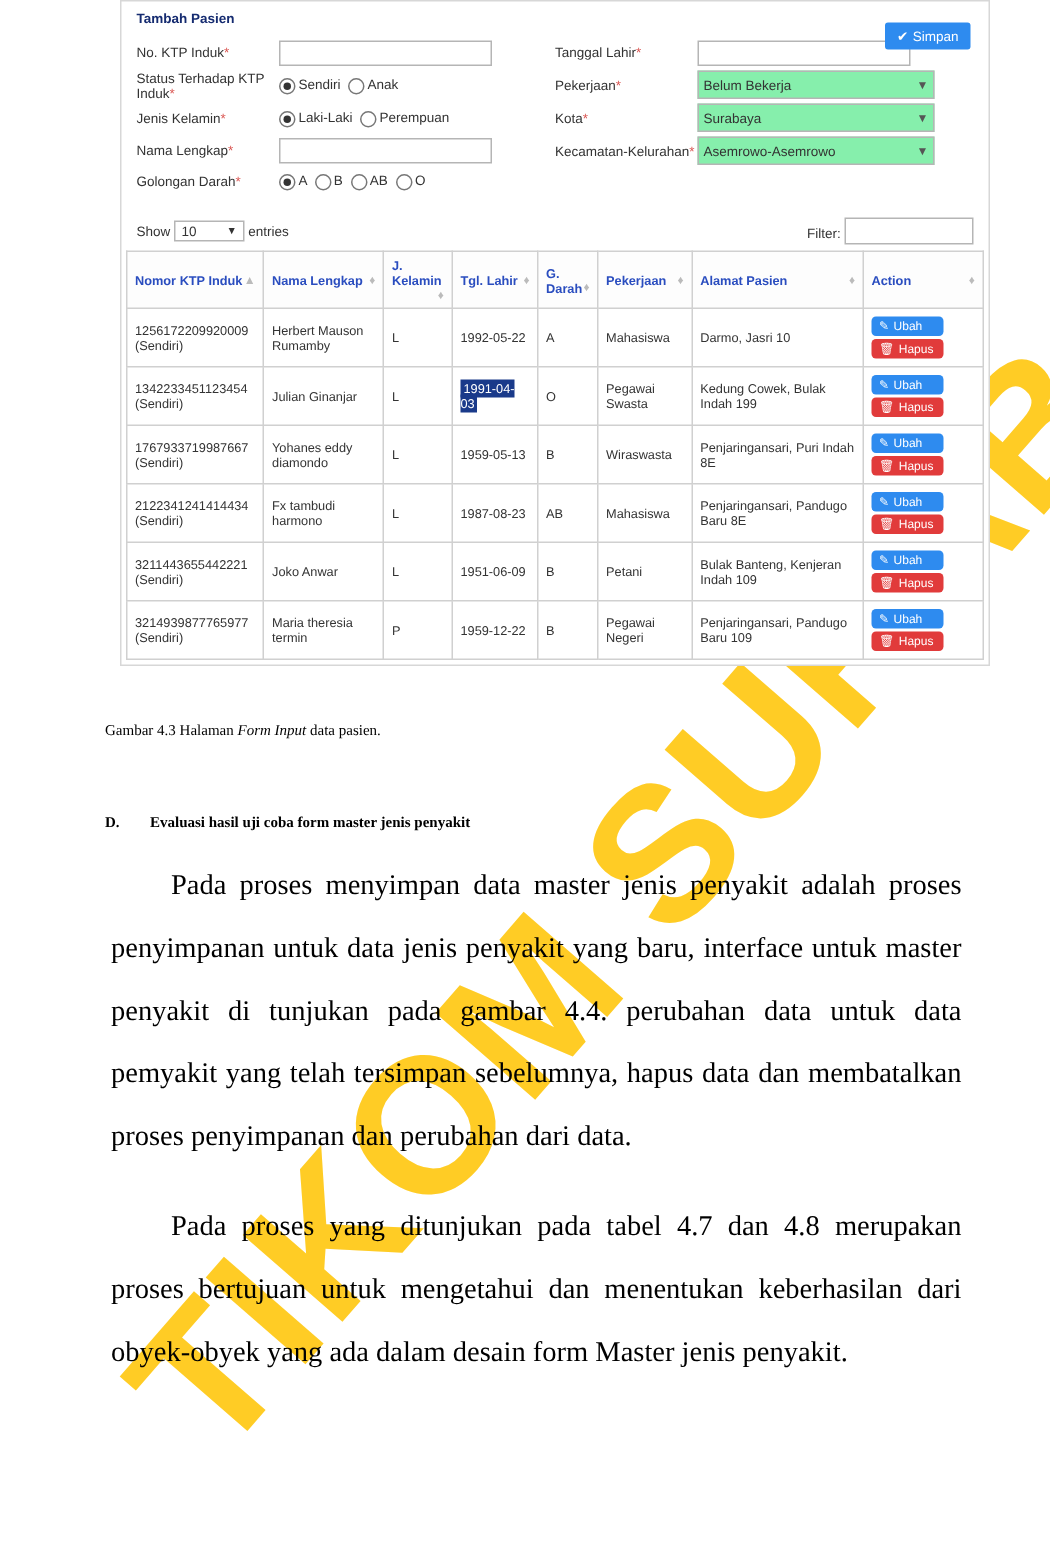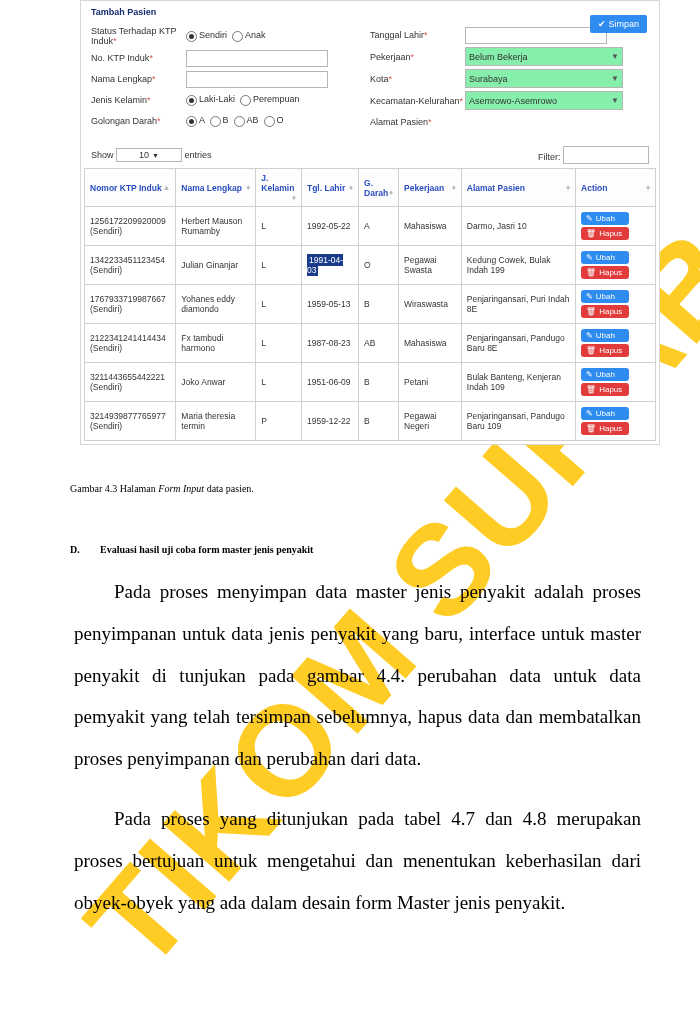--- a/index.html
+++ b/index.html
@@ -12,21 +12,21 @@
   .lbl{width:95px;color:#333}
   .req{color:#d9534f}
   .inp{border:1px solid #b5b5b5;height:15px;width:140px;background:#fff}
   .sel{border:1px solid #b5b5b5;height:17px;width:150px;background:#86efac;display:flex;align-items:center;justify-content:space-between;padding:0 3px}
   .sel .arrow{font-size:8px;color:#555}
   .radio{width:9px;height:9px;border:1px solid #777;border-radius:50%;display:inline-block;margin-right:2px;vertical-align:middle;position:relative}
   .radio.checked::after{content:"";position:absolute;width:5px;height:5px;background:#333;border-radius:50%;left:2px;top:2px}
   .btn-save{background:#2e8bef;color:#fff;border:none;padding:4px 8px;font-size:9px;border-radius:2px}
   .simpan-wrap{position:absolute;right:12px;top:14px}
   .table-ctl{display:flex;justify-content:space-between;align-items:center;padding:4px 10px;font-size:9px}
-  .table-ctl .show-sel{border:1px solid #b5b5b5;display:inline-flex;align-items:center;padding:1px 22px;gap:3px}
+  .table-ctl .show-sel{border:1px solid #b5b5b5;display:inline-flex;align-items:center;padding:1px 4px;gap:20px}
   .filter-inp{border:1px solid #b5b5b5;height:14px;width:80px}
   table.grid{border-collapse:collapse;width:calc(100% - 6px);margin:0 3px 3px;font-size:8.5px;table-layout:fixed}
   .grid th,.grid td{border:1px solid #d0d0d0;padding:4px 5px;text-align:left;vertical-align:middle;word-wrap:break-word}
   .grid th{color:#2a4dbf;font-weight:700;background:#fdfdfd}
   .grid th .sort{color:#bbb;font-size:8px;float:right}
   .btn-act{display:inline-flex;align-items:center;gap:3px;color:#fff;border:none;border-radius:3px;padding:2px 5px;font-size:8px;margin:1px 0;width:48px}
   .btn-edit{background:#2e8bef}
   .btn-del{background:#e13b3b}
   .hl{background:#1a3a8a;color:#fff;padding:1px 2px}
   .doc{position:relative;z-index:2;padding:10px 55px 30px 70px;font-family:"Times New Roman",serif}
@@ -45,40 +45,40 @@
 
   <div class="simpan-wrap">
     <button class="btn-save">
       <span class="check">✔</span><span>Simpan</span>
     </button>
   </div>
 
   <div class="form-area">
     <div class="col">
       <div class="row">
+        <div class="lbl"><span>No. KTP Induk</span><span class="req">*</span></div>
+        <div class="inp"></div>
+      </div>
+      <div class="row">
         <div class="lbl"><span>Status Terhadap KTP Induk</span><span class="req">*</span></div>
         <div>
           <span class="radio checked"></span><span>Sendiri</span>
           &nbsp;<span class="radio"></span><span>Anak</span>
         </div>
       </div>
       <div class="row">
-        <div class="lbl"><span>No. KTP Induk</span><span class="req">*</span></div>
-        <div class="inp"></div>
-      </div>
-      <div class="row">
-        <div class="lbl"><span>Nama Lengkap</span><span class="req">*</span></div>
-        <div class="inp"></div>
-      </div>
-      <div class="row">
         <div class="lbl"><span>Jenis Kelamin</span><span class="req">*</span></div>
         <div>
           <span class="radio checked"></span><span>Laki-Laki</span>
           &nbsp;<span class="radio"></span><span>Perempuan</span>
         </div>
+      </div>
+      <div class="row">
+        <div class="lbl"><span>Nama Lengkap</span><span class="req">*</span></div>
+        <div class="inp"></div>
       </div>
       <div class="row">
         <div class="lbl"><span>Golongan Darah</span><span class="req">*</span></div>
         <div>
           <span class="radio checked"></span><span>A</span>
           &nbsp;<span class="radio"></span><span>B</span>
           &nbsp;<span class="radio"></span><span>AB</span>
           &nbsp;<span class="radio"></span><span>O</span>
         </div>
       </div>
@@ -102,23 +102,20 @@
             <span>Surabaya</span>
             <span class="arrow">▼</span>
           </div>
       </div>
       <div class="row">
         <div class="lbl"><span>Kecamatan-Kelurahan</span><span class="req">*</span></div>
         <div class="sel">
             <span>Asemrowo-Asemrowo</span>
             <span class="arrow">▼</span>
           </div>
-      </div>
-      <div class="row">
-        <div class="lbl"><span>Alamat Pasien</span><span class="req">*</span></div>
       </div>
     </div>
   </div>
 
   <div class="table-ctl">
     <div>
       <span>Show</span>
       <span class="show-sel">
           <span>10</span>
           <span style="font-size:7px">▼</span>

